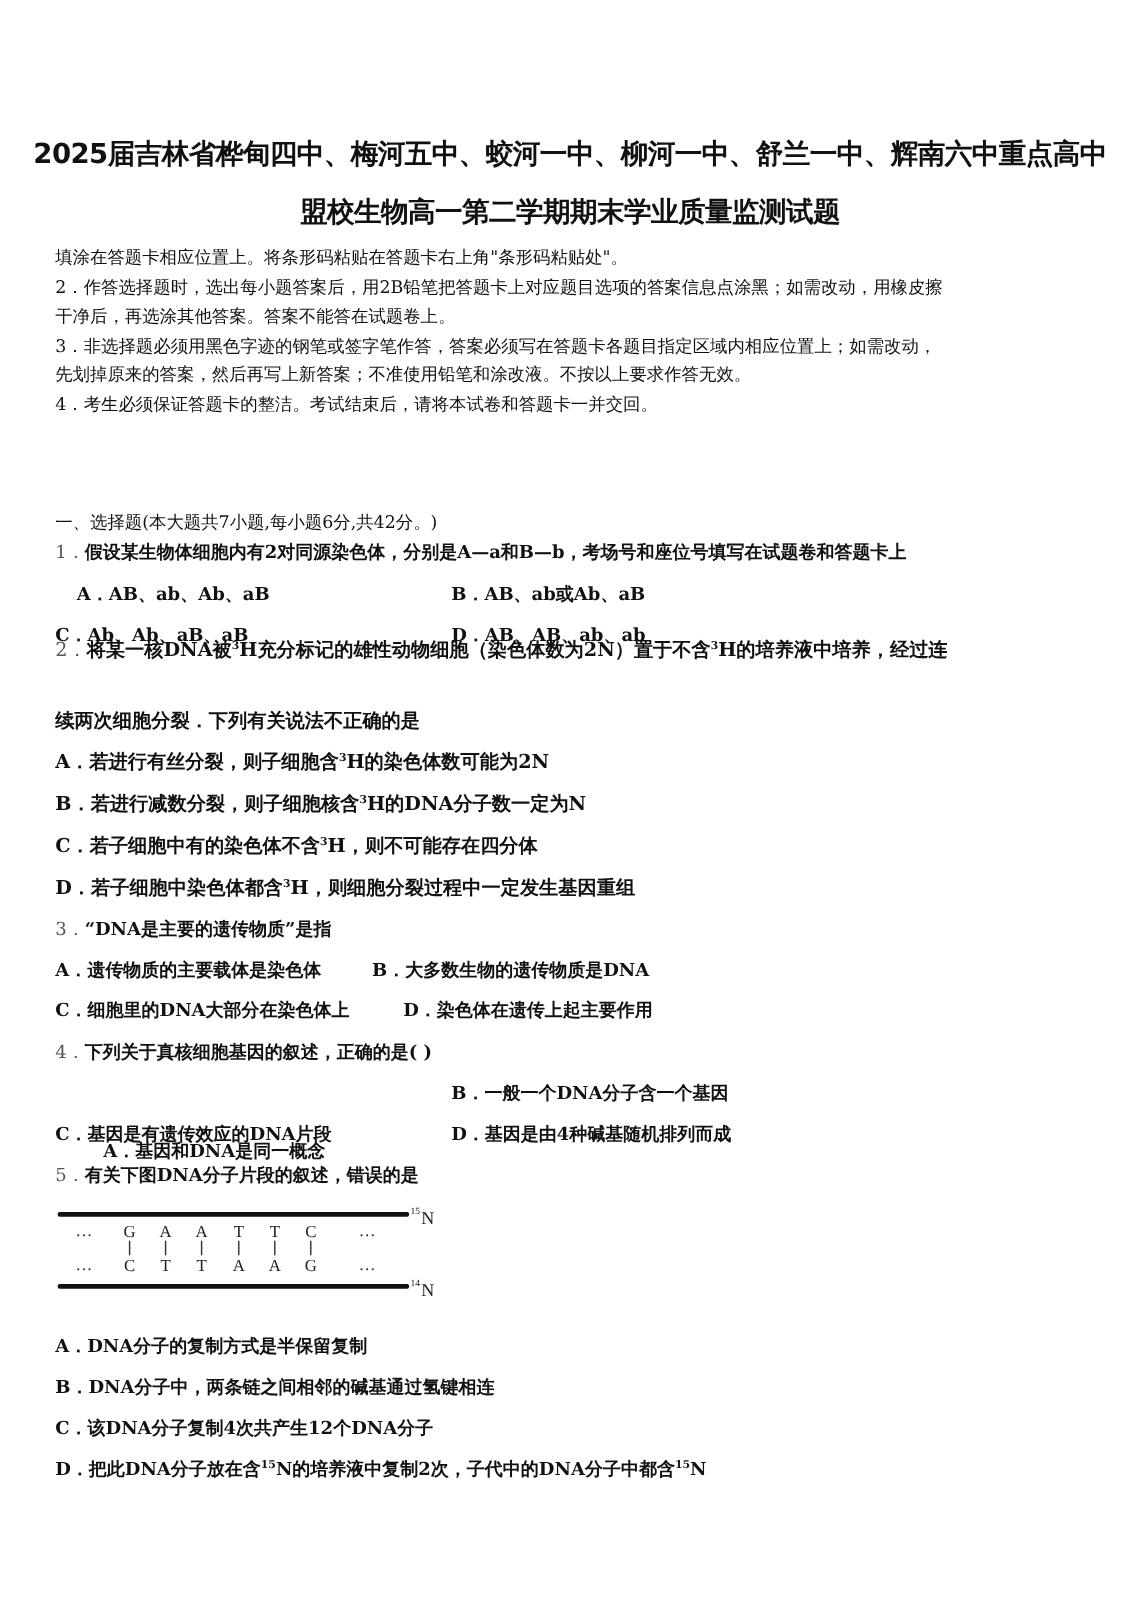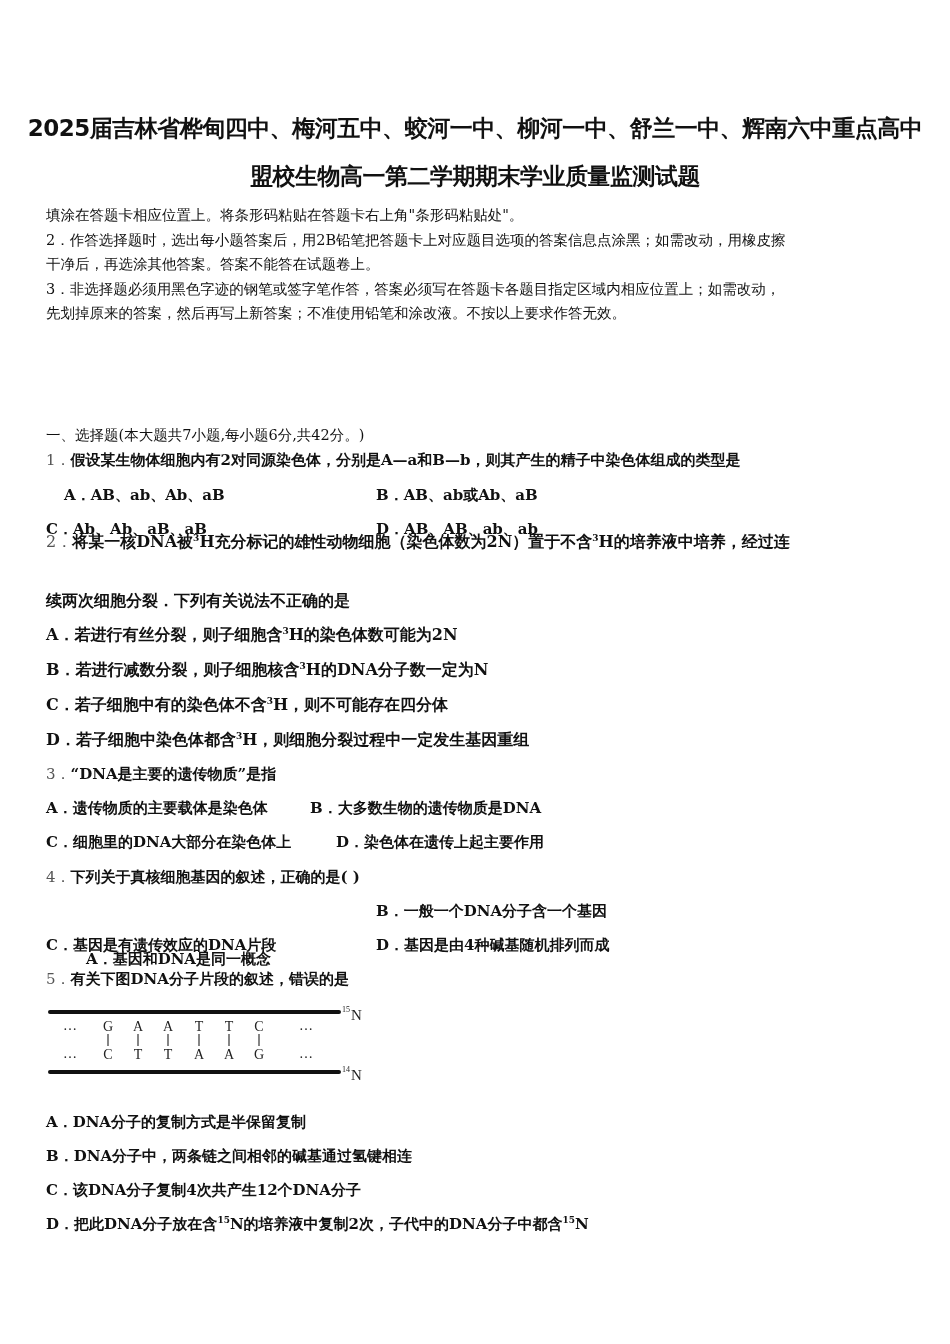--- a/index.html
+++ b/index.html
@@ -25,26 +25,27 @@
 
 <div class="title t1">2025届吉林省桦甸四中、梅河五中、蛟河一中、柳河一中、舒兰一中、辉南六中重点高中</div>
 <div class="title t2">盟校生物高一第二学期期末学业质量监测试题</div>
 
 <div class="notes">
   <p>填涂在答题卡相应位置上。将条形码粘贴在答题卡右上角"条形码粘贴处"。</p>
   <p>2．作答选择题时，选出每小题答案后，用2B铅笔把答题卡上对应题目选项的答案信息点涂黑；如需改动，用橡皮擦</p>
   <p>干净后，再选涂其他答案。答案不能答在试题卷上。</p>
   <p>3．非选择题必须用黑色字迹的钢笔或签字笔作答，答案必须写在答题卡各题目指定区域内相应位置上；如需改动，</p>
   <p>先划掉原来的答案，然后再写上新答案；不准使用铅笔和涂改液。不按以上要求作答无效。</p>
+  <p>4．考生必须保证答题卡的整洁。考试结束后，请将本试卷和答题卡一并交回。</p>
 </div>
 
 <div class="line" style="top:426px;font-size:14.5px;">一、选择题(本大题共7小题,每小题6分,共42分。)</div>
 
 <div class="line bold" style="top:451px;">
-  <span class="num">1．</span><span>假设某生物体细胞内有2对同源染色体，分别是A—a和B—b，则其产生的精子中染色体组成的类型是</span>
+  <span class="num">1．</span><span>假设某生物体细胞内有2对同源染色体，分别是A—a和B—b，考场号和座位号填写在试题卷和答题卡上</span>
 </div>
 <div class="opt" style="left:64px;top:486px;">A．AB、ab、Ab、aB</div>
 <div class="opt" style="left:376px;top:486px;">B．AB、ab或Ab、aB</div>
 <div class="opt" style="left:46px;top:520px;">C．Ab、Ab、aB、aB</div>
 <div class="opt" style="left:376px;top:520px;">D．AB、AB、ab、ab</div>
 
 <div class="line bold" style="top:532px;font-size:16px;">
   <span class="num">2．</span><span>将某一核DNA被</span><sup>3</sup><span>H充分标记的雄性动物细胞（染色体数为2N）置于不含</span><sup>3</sup><span>H的培养液中培养，经过连</span>
 </div>
 <div class="line bold" style="top:591px;font-size:16px;">续两次细胞分裂．下列有关说法不正确的是</div>

